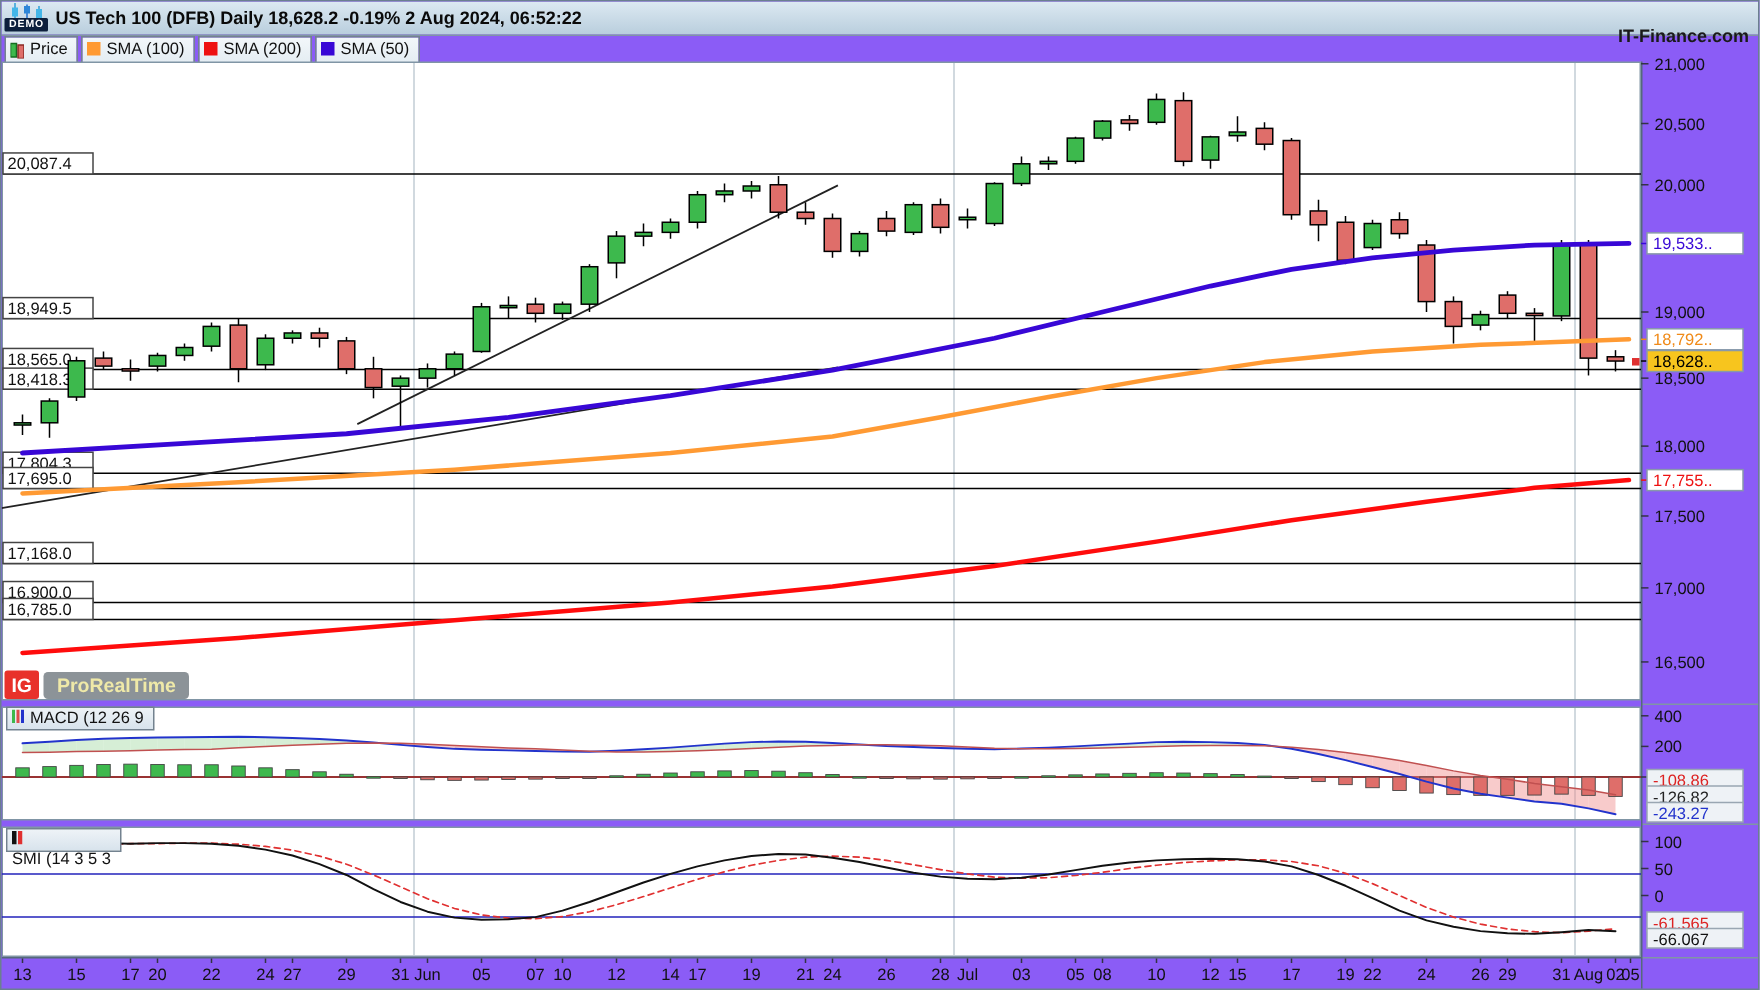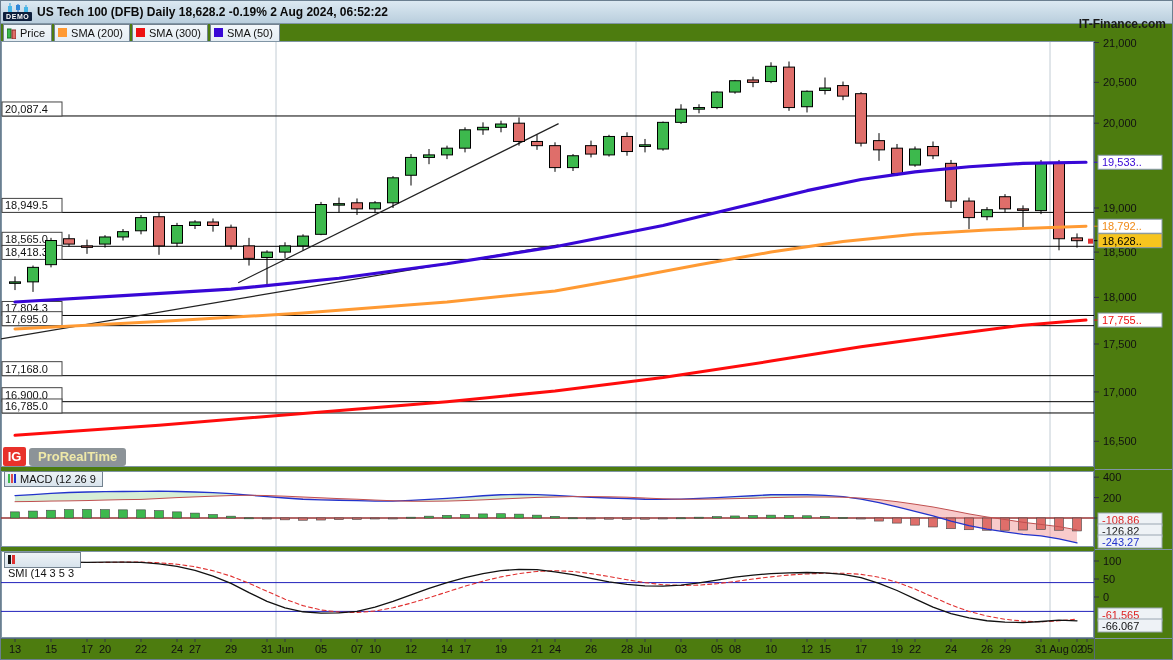--- a/index.html
+++ b/index.html
@@ -1,17 +1,17 @@
 <!DOCTYPE html>
 <html><head>
 <meta charset="utf-8">
 <style>
   html,body{margin:0;padding:0;}
   body{font-family:"Liberation Sans",sans-serif;background:#c8d9e4;}
-  #app{position:relative;width:1173px;height:660px;background:#4d7c0f;overflow:hidden;border:1px solid #6b7f90;box-sizing:border-box;}
+  #app{position:relative;width:1173px;height:660px;background:#8b5cf6;overflow:hidden;border:1px solid #6b7f90;box-sizing:border-box;}
   #titlebar{position:absolute;left:0;top:0;width:100%;height:22px;background:linear-gradient(#dce9f2,#b9cedd);border-bottom:1px solid #8095a5;}
   #minichart-icon{position:absolute;left:5px;top:0px;}
   #demo-badge{position:absolute;left:2px;top:11px;background:#0d1f3c;color:#fff;font-size:7px;font-weight:bold;letter-spacing:.6px;padding:1px 3px;border-radius:1px;}
   #title-text{position:absolute;left:36px;top:4px;font-size:12px;font-weight:bold;color:#0a0a0a;white-space:nowrap;}
   #brand{position:absolute;right:6px;top:4px;font-size:12px;font-weight:bold;color:#1a1a1a;margin-top:12px;}
   #legendrow{position:absolute;left:2px;top:23px;display:flex;gap:2px;}
   .lgbox{display:flex;align-items:center;gap:4px;border:1px solid #73828f;background:linear-gradient(#f2f7fa,#d8e3ec);font-size:11px;color:#111;padding:1px 6px 18px 3px;height:13px;}
   .sw{width:9px;height:9px;display:inline-block;}
   .ind-legend{position:absolute;display:flex;align-items:flex-start;gap:4px;border:1px solid #73828f;background:linear-gradient(#eef3f7,#d8e3ec);font-size:11px;color:#111;padding:1px 6px 1px 3px;height:12px;z-index:3;}
   #macd-legend{left:3px;top:470px;}
@@ -46,25 +46,25 @@
       <span class="sw">
         <svg width="9" height="11" viewBox="0 0 9 11">
             <rect x="0" y="1" width="4" height="9" fill="#3db94d" stroke="#166b22" stroke-width="1"></rect>
             <rect x="5" y="2" width="4" height="9" fill="#df6e6a" stroke="#8a2a26" stroke-width="1"></rect>
           </svg>
       </span>
       <span>Price</span>
     </div>
     <div class="lgbox">
       <span class="sw" style="background:#ff9a33"></span>
-      <span>SMA (200)</span>
+      <span>SMA (100)</span>
     </div>
     <div class="lgbox">
       <span class="sw" style="background:#ee1111"></span>
-      <span>SMA (300)</span>
+      <span>SMA (200)</span>
     </div>
     <div class="lgbox">
       <span class="sw" style="background:#3807d6"></span>
       <span>SMA (50)</span>
     </div>
   </div>
 
   <svg id="chart" width="1173" height="660" style="position:absolute;left:0;top:0;">
       <rect x="0.5" y="40.5" width="1092" height="425" fill="#fff" stroke="#8095a5"></rect>
       <rect x="0.5" y="470.5" width="1092" height="75" fill="#fff" stroke="#8095a5"></rect>

